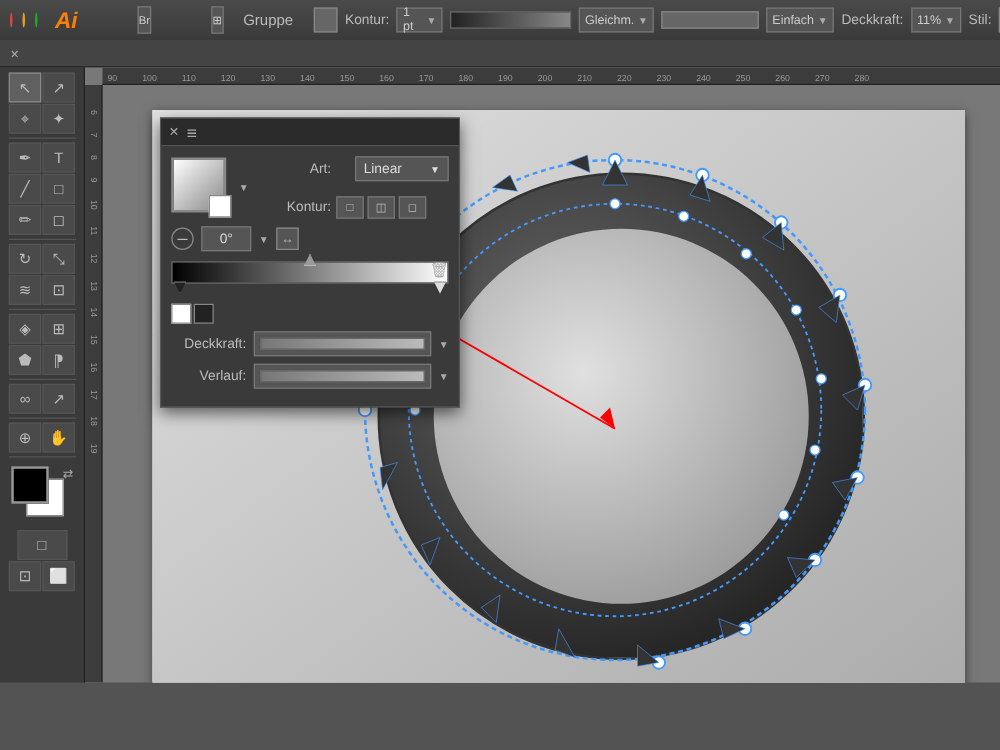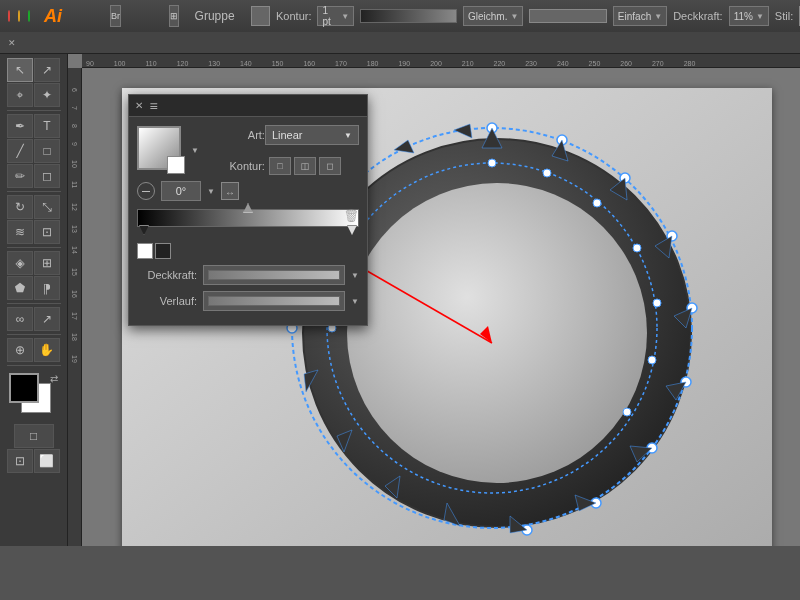--- a/index.html
+++ b/index.html
@@ -532,21 +532,21 @@
       </div>
       <div class="panel-body">
 
         <div class="panel-row">
           <div style="position:relative;width:48px;height:48px;cursor:pointer;">
             <div style="width:44px;height:44px;background:linear-gradient(135deg,#fff,#888);border:2px solid #888;"></div>
             <div style="position:absolute;bottom:0;right:0;width:18px;height:18px;background:#fff;border:1px solid #888;"></div>
           </div>
           <span class="swatch-arrow">▼</span>
           <div style="flex:1;">
-            <div style="display:flex;align-items:center;gap:0;margin-bottom:12px;">
+            <div style="display:flex;align-items:center;gap:19px;margin-bottom:12px;">
               <span class="panel-label">Art:</span>
               <div class="panel-dropdown">
                 <span>Linear</span>
                   <span style="font-size:8px;">▼</span>
               </div>
             </div>
             <div style="display:flex;align-items:center;gap:4px;">
               <span class="panel-label">Kontur:</span>
               <div class="stroke-icon-row">
                 <div class="stroke-icon-btn">□</div>

